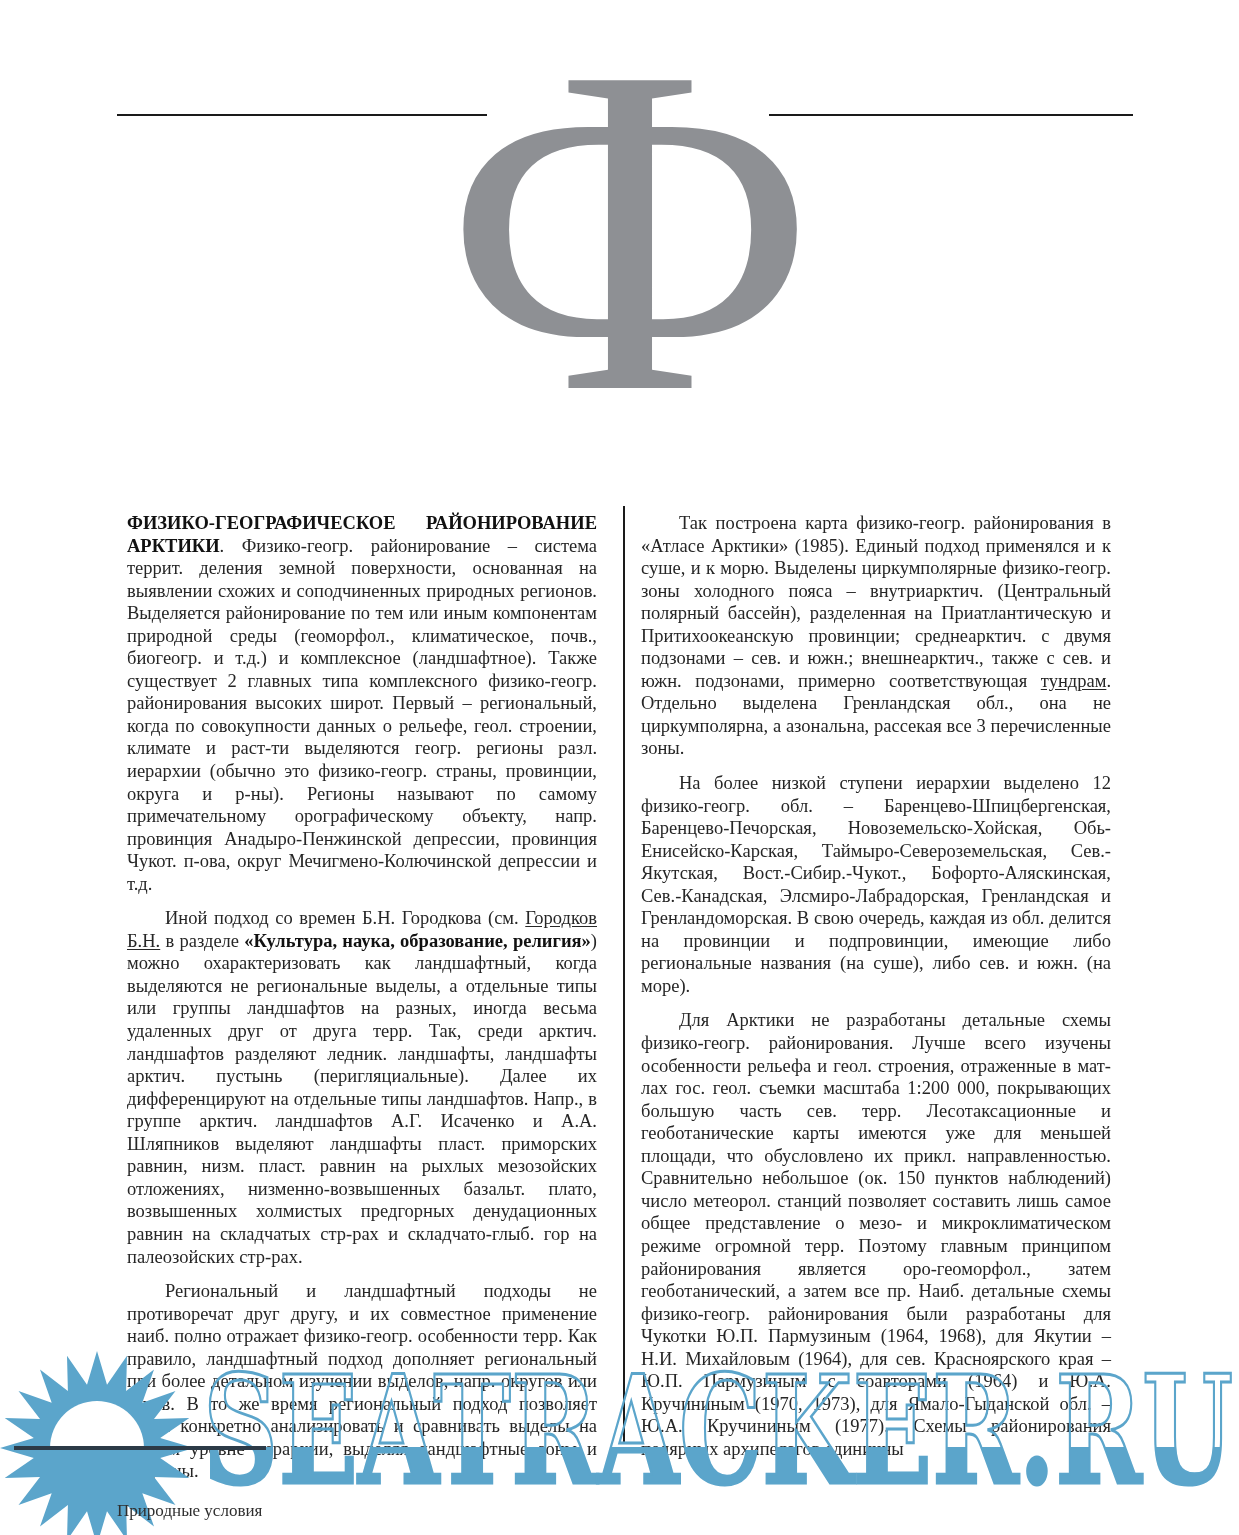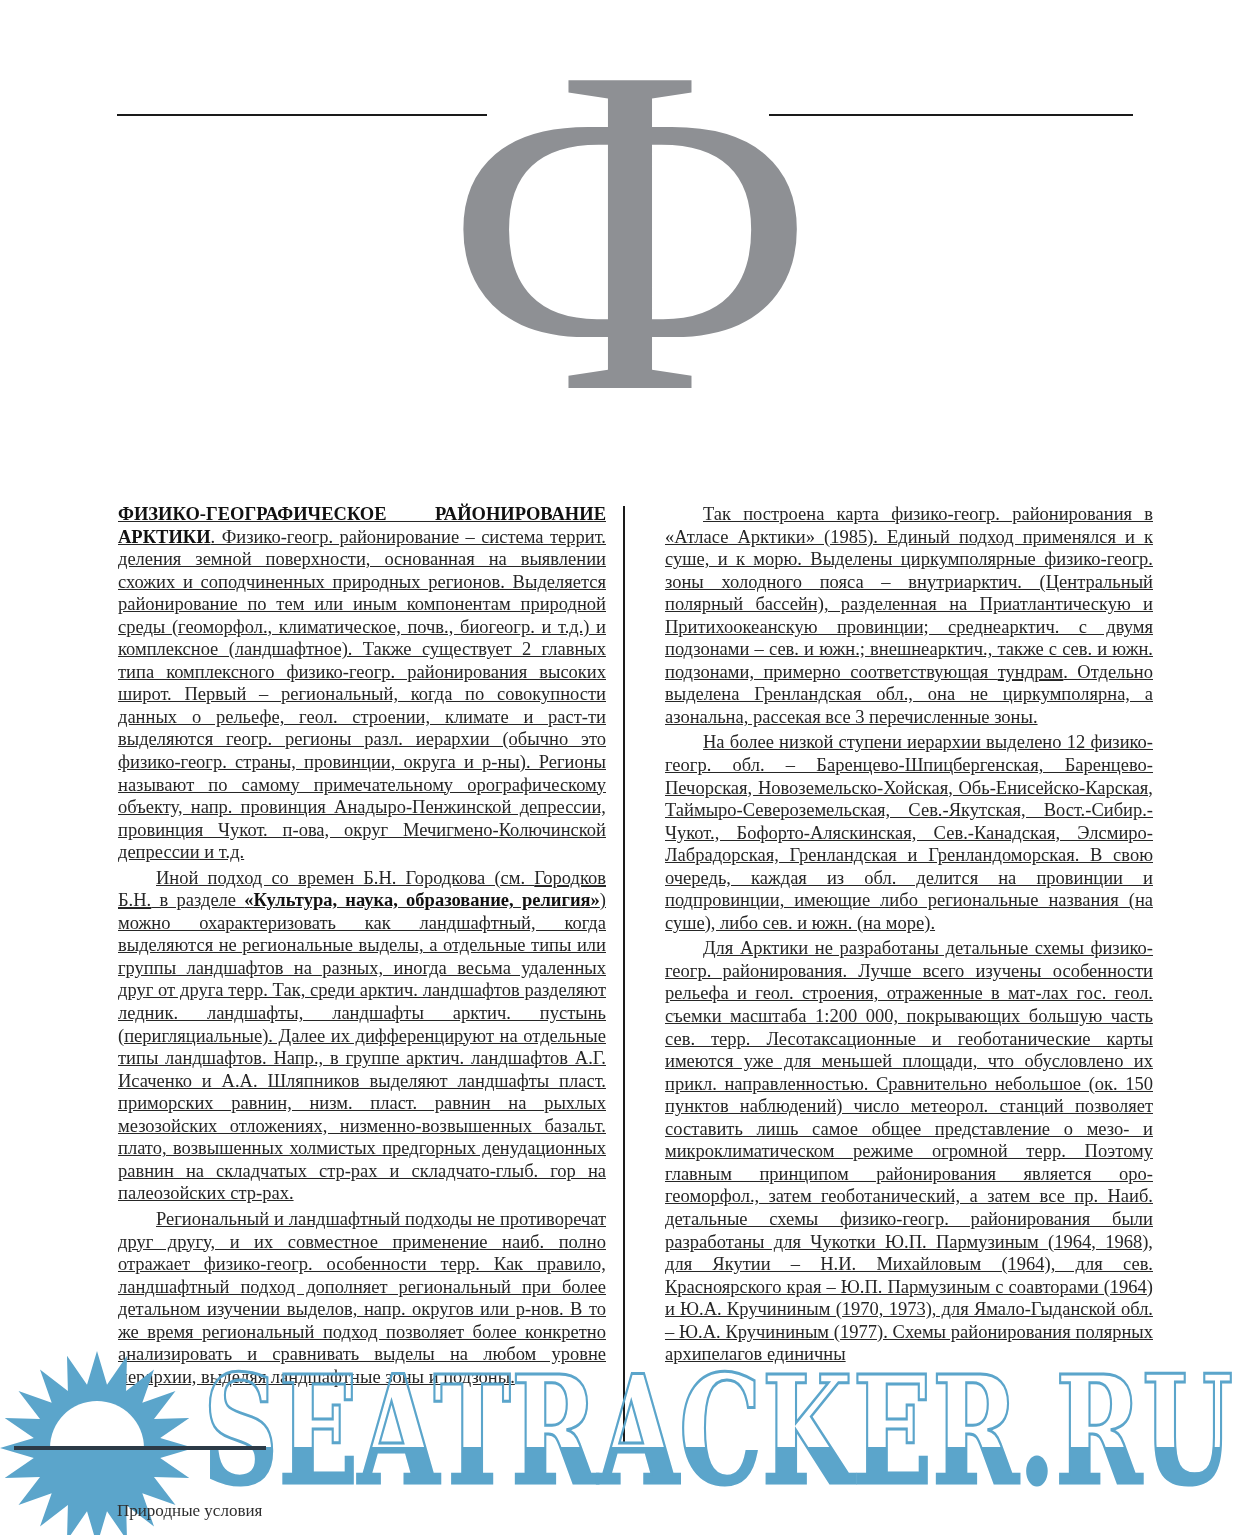--- a/index.html
+++ b/index.html
@@ -16,22 +16,22 @@
     position:absolute;left:21px;right:0;top:-5px;text-align:center;
     font-size:470px;line-height:1;color:var(--letter-color);
     font-family:"Liberation Serif",serif;font-weight:normal;
   }
   #divider{position:absolute;left:623px;top:506px;width:2px;height:938px;background:var(--rule-color);}
   .col{
     position:absolute;top:500px;width:494px;color:var(--text-color);
     font-size:18.5px;line-height:22.55px;text-align:justify;z-index:1;
   }
   #col-left{left:115px;}
-  #col-right{left:662px;}
-  .para{margin:3px;text-decoration:underline;}
+  #col-right{left:629px;}
+  .para{margin:12px;}
   .para.indent{text-indent:38px;}
   .run-bold{font-weight:bold;color:#111111;}
   .run-underline{text-decoration:underline;text-underline-offset:2px;}
   #footer{position:absolute;left:117px;top:1479px;font-size:17px;color:#2e2e2e;z-index:30;margin-top:22px;}
   #wm-sun{position:absolute;left:0;top:1350px;z-index:20;}
   #wm-text-svg{position:absolute;left:195px;top:1360px;z-index:20;}
   #wm-text{stroke:var(--wm-color);}
   .wm-stop{stop-color:var(--wm-color);}
   #wm-horizon{position:absolute;left:14px;top:1446px;width:252px;height:4px;background:var(--horizon-color);z-index:25;}
   #sun-star{fill:var(--wm-color);}

